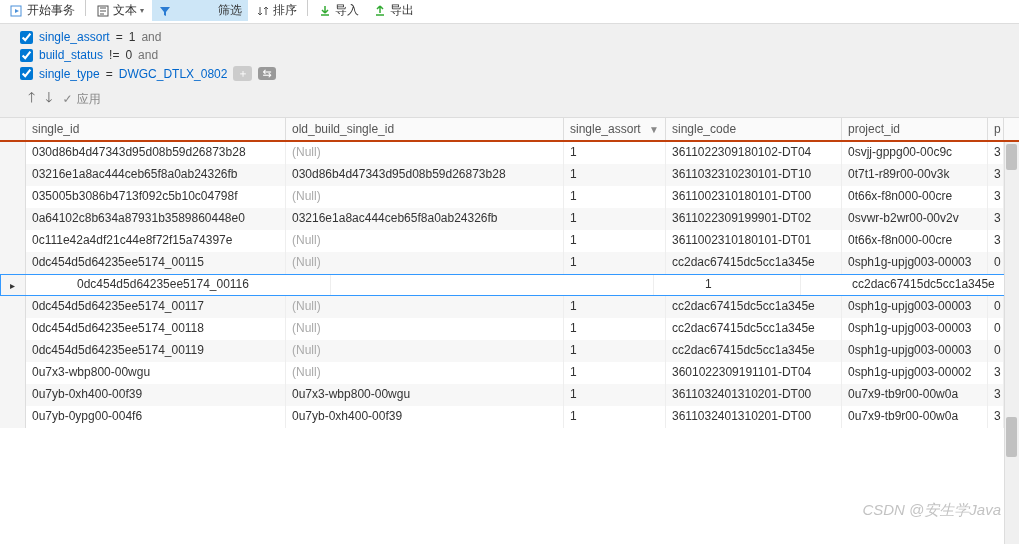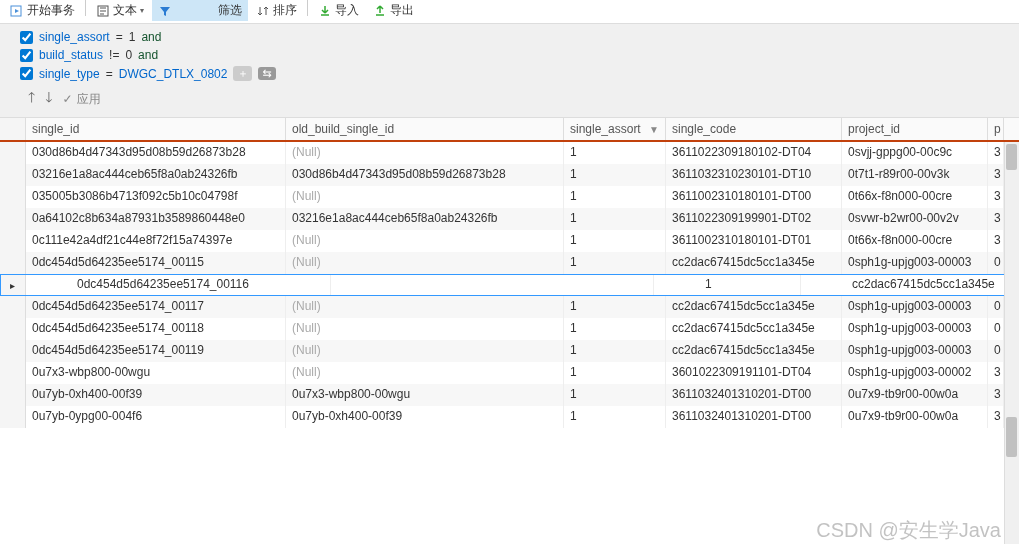--- a/index.html
+++ b/index.html
@@ -7,21 +7,21 @@
 .toolbar { height: 24px; display: flex; align-items: flex-start; padding: 0 4px; gap: 2px; border-bottom: 1px solid #ddd; }
 .tb-item { display: inline-flex; align-items: center; gap: 3px; padding: 2px 6px; cursor: pointer; }
 .tb-sep { width: 1px; height: 16px; background: #ccc; margin: 0 2px; }
 .ico { width: 14px; height: 14px; display: inline-block; }
 .filter-panel { background: #f0f0f0; padding: 4px 8px; border-bottom: 1px solid #ddd; }
 .filter-row { display: flex; align-items: center; gap: 6px; padding: 2px 0; margin-left: 12px; }
 .filter-row input[type=checkbox] { accent-color: #0078d4; }
 .filter-link { color: #0066cc; cursor: pointer; }
 .filter-op { color: #333; }
 .filter-val { color: #333; }
-.filter-and { color: #14532d; }
+.filter-and { color: #737373; }
 .filter-actions { display: flex; align-items: center; gap: 10px; padding: 4px 0 2px 20px; color: #888; }
 .arrow-btn { cursor: pointer; color: #666; font-size: 14px; }
 .apply-btn { display: flex; align-items: center; gap: 4px; cursor: pointer; }
 .check-mark { color: #888; }
 .pill-btn { background: #ccc; color: #fff; border-radius: 3px; padding: 0 4px; font-size: 11px; cursor: pointer; }
 .grid { position: relative; overflow: hidden; }
 .grid-header { display: flex; background: #fafafa; border-bottom: 2px solid #c2410c; height: 24px; }
 .grid-header .cell { border-right: 1px solid #ddd; padding: 4px 6px; color: #555; display: flex; align-items: center; justify-content: space-between; }
 .grid-body .row { display: flex; height: 22px; align-items: stretch; }
 .grid-body .row:nth-child(odd) { background: #fff; }
@@ -34,21 +34,21 @@
 .c-old { width: 278px; flex: 0 0 278px; }
 .c-assort { width: 102px; flex: 0 0 102px; }
 .c-code { width: 176px; flex: 0 0 176px; }
 .c-project { width: 146px; flex: 0 0 146px; }
 .c-p { width: 16px; flex: 0 0 16px; }
 .null { color: #aaa; font-style: normal; }
 .funnel { color: #888; font-size: 10px; margin-left: 4px; }
 .scrollbar-v { position: absolute; right: 0; top: 24px; bottom: 0; width: 15px; background: #f0f0f0; border-left: 1px solid #ddd; }
 .scroll-thumb { position: absolute; right: 2px; top: 2px; width: 11px; height: 26px; background: #c1c1c1; border-radius: 2px; }
 .scroll-thumb2 { position: absolute; right: 2px; top: 275px; width: 11px; height: 40px; background: #c1c1c1; border-radius: 2px; }
-.watermark { position: absolute; right: 18px; bottom: 0; color: rgba(120,120,120,0.45); font-size: 20px; pointer-events: none; }
+.watermark { position: absolute; right: 18px; bottom: 24px; color: rgba(120,120,120,0.45); font-size: 15px; font-style: italic; pointer-events: none; }
 .content-wrap { position: relative; height: calc(544px - 24px); display: flex; flex-direction: column; border-radius: 8px; }
 .grid-scroll-area { position: relative; flex: 1; overflow: hidden; }
 </style>
 </head>
 <body>
 
 <div class="toolbar">
   <span class="tb-item">
     <span class="ico"><svg viewBox="0 0 14 14">
           <rect x="1" y="2" width="10" height="10" fill="none" stroke="#4a90d9" stroke-width="1"></rect>

